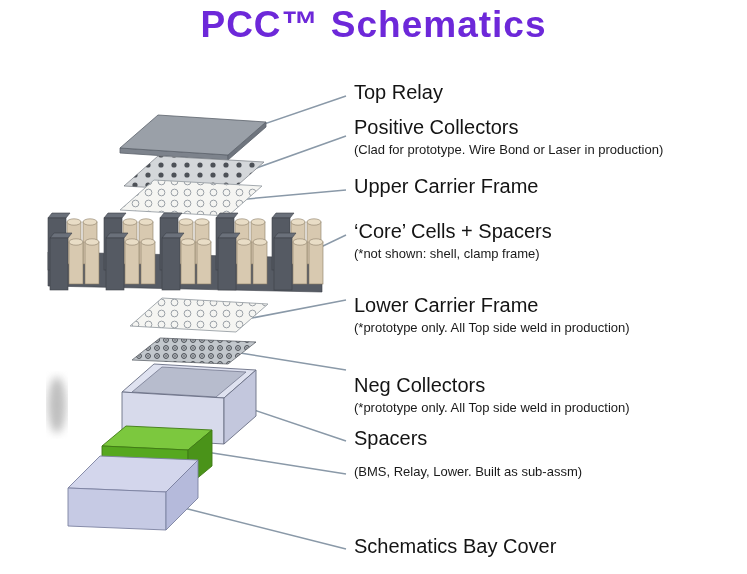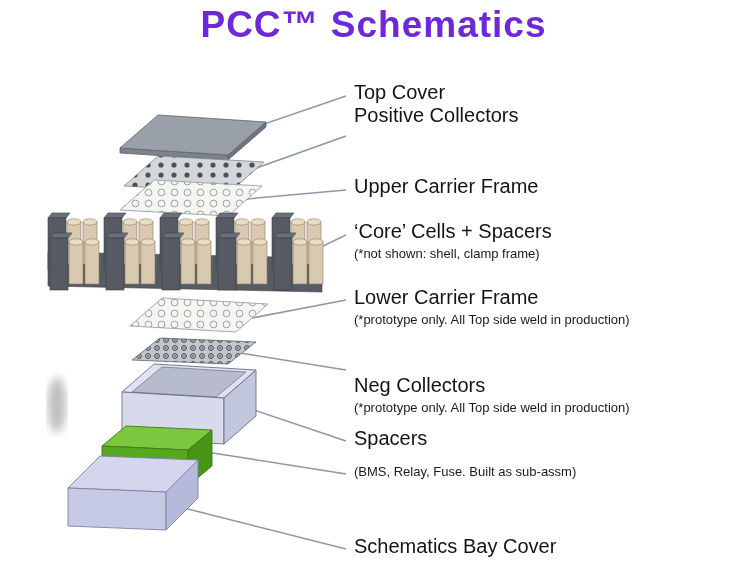--- a/index.html
+++ b/index.html
@@ -144,51 +144,52 @@
     </g>
 
     <g>
       <polygon points="68,488 166,492 198,460 100,456" fill="#d3d6ec" stroke="#7c81a0" stroke-width="0.9"></polygon>
       <polygon points="68,488 166,492 166,530 68,526" fill="#c6cae4" stroke="#7c81a0" stroke-width="0.9"></polygon>
       <polygon points="166,492 198,460 198,498 166,530" fill="#b5badb" stroke="#7c81a0" stroke-width="0.9"></polygon>
     </g>
   </svg>
 
   <div class="label" style="top:81px">
-    <div class="label-main">Top Cover</div>
+    <div class="label-main">Top Relay</div>
   </div>
 
-  <div class="label" style="top:104px">
+  <div class="label" style="top:116px">
     <div class="label-main">Positive Collectors</div>
+    <div class="label-sub">(Clad for prototype. Wire Bond or Laser in production)</div>
   </div>
 
   <div class="label" style="top:175px">
     <div class="label-main">Upper Carrier Frame</div>
   </div>
 
   <div class="label" style="top:220px">
     <div class="label-main">‘Core’ Cells + Spacers</div>
     <div class="label-sub">(*not shown: shell, clamp frame)</div>
   </div>
 
-  <div class="label" style="top:286px">
+  <div class="label" style="top:294px">
     <div class="label-main">Lower Carrier Frame</div>
     <div class="label-sub">(*prototype only.  All Top side weld in production)</div>
   </div>
 
   <div class="label" style="top:374px">
     <div class="label-main">Neg Collectors</div>
     <div class="label-sub">(*prototype only.  All Top side weld in production)</div>
   </div>
 
   <div class="label" style="top:427px">
     <div class="label-main">Spacers</div>
   </div>
 
   <div class="label" style="top:460px">
-    <div class="label-sub">(BMS, Relay, Fuse. Built as sub-assm)</div>
+    <div class="label-sub">(BMS, Relay, Lower. Built as sub-assm)</div>
   </div>
 
   <div class="label" style="top:535px">
     <div class="label-main">Schematics Bay Cover</div>
   </div>
 
 </div>
 
 </body></html>

